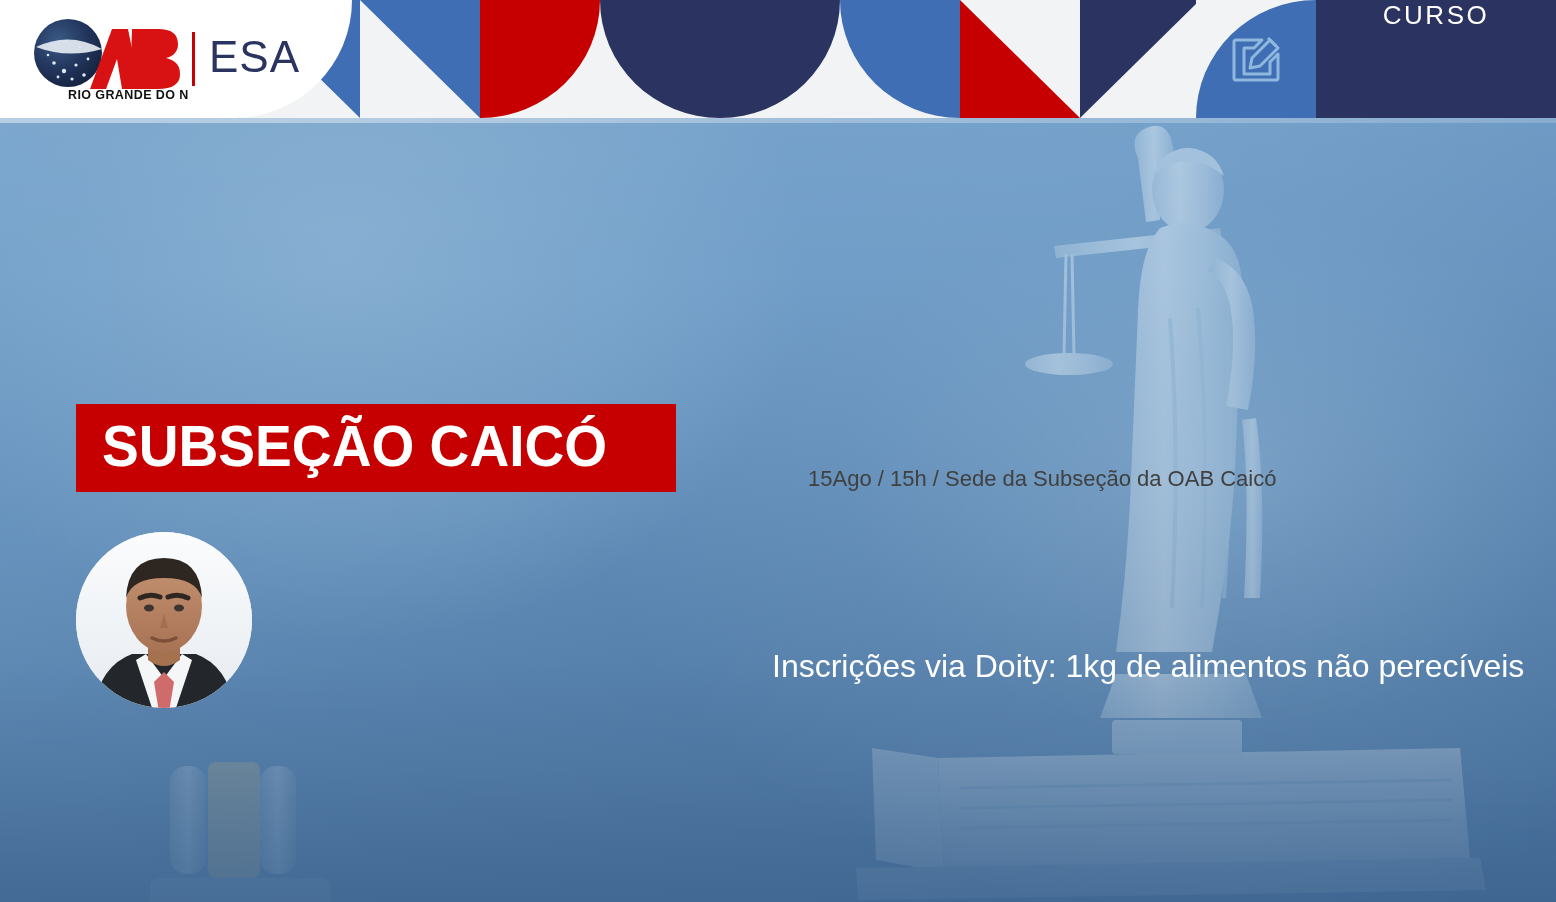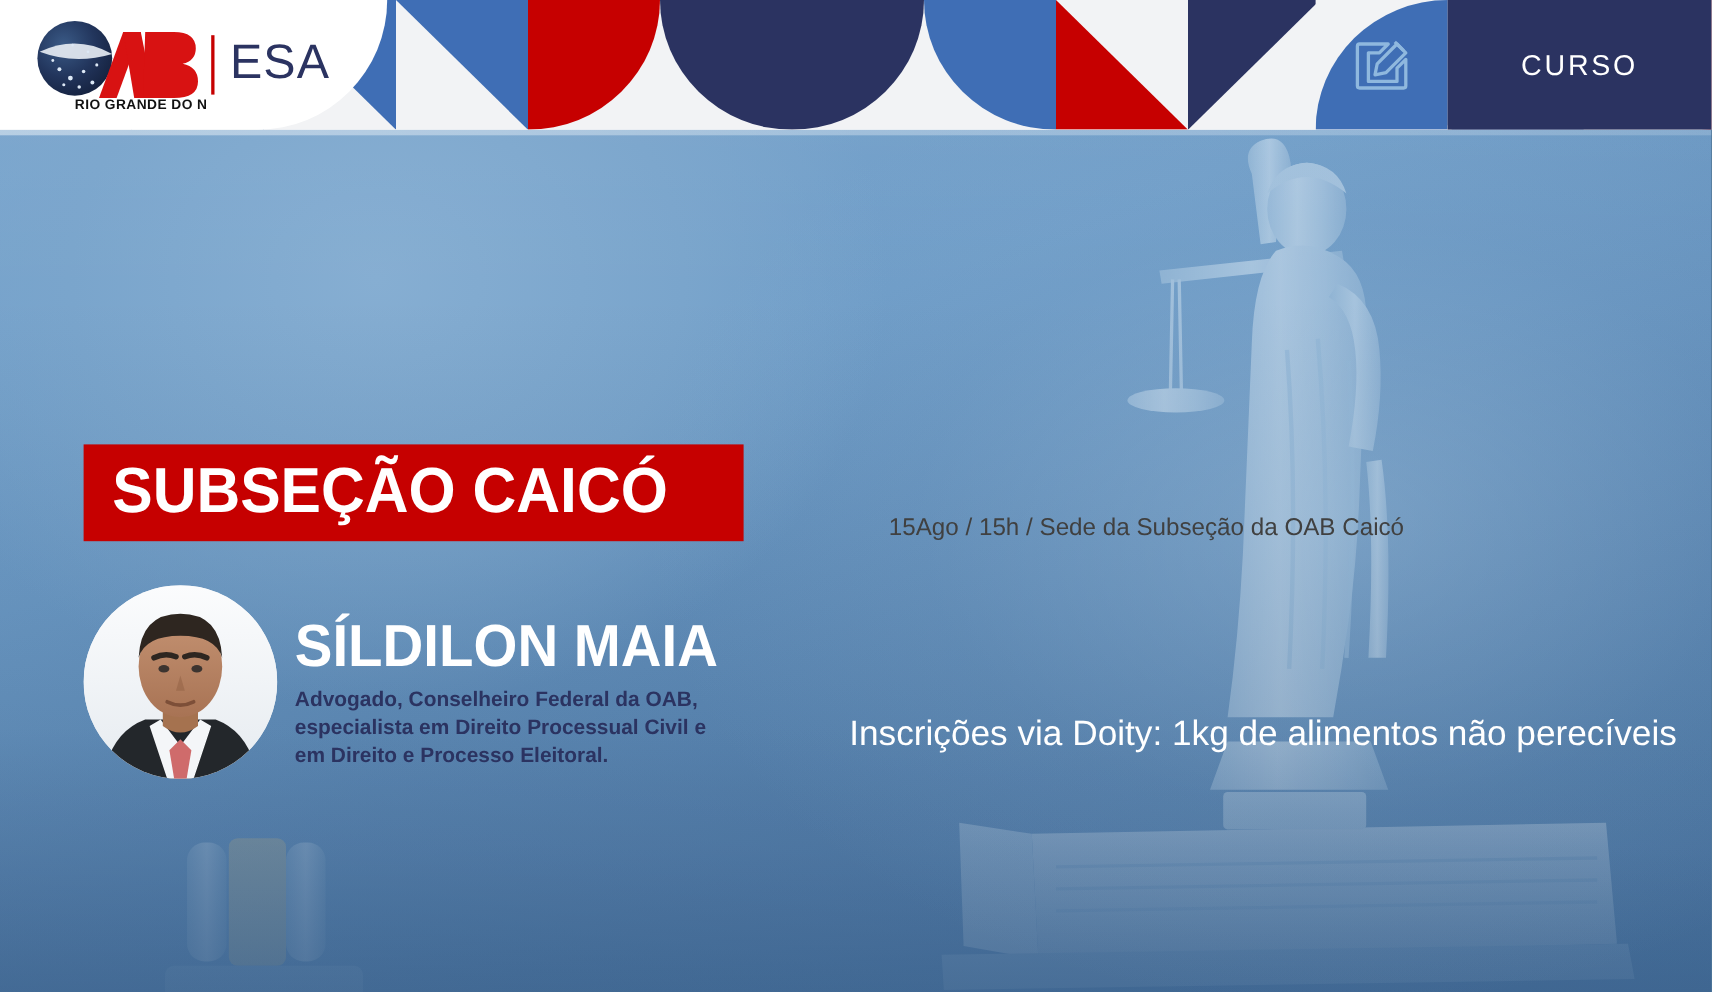--- a/index.html
+++ b/index.html
@@ -134,21 +134,20 @@
 
   
   .curso-block {
     position: absolute;
     top: 0;
     right: 0;
     width: 240px;
     height: 118px;
     background: #2b3361;
     display: flex;
-    align-items: center;
     justify-content: center;
     z-index: 3;
   }
   .curso-label {
     color: #ffffff;
     font-size: 26px;
     letter-spacing: 2.5px;
     font-weight: 400;
   }
   .edit-tile {
@@ -502,24 +501,18 @@
 
         <path d="M64 66 q10 -5 20 -1 M92 65 q10 -4 20 1" stroke="#2e2620" stroke-width="5" fill="none" stroke-linecap="round"></path>
 
         <ellipse cx="73" cy="76" rx="5" ry="3.4" fill="#3c3430"></ellipse>
         <ellipse cx="103" cy="76" rx="5" ry="3.4" fill="#3c3430"></ellipse>
 
         <path d="M88 82 l-4 14 l8 0 z" fill="#946245" opacity="0.55"></path>
         <path d="M76 106 q12 6 24 0" stroke="#7d4f38" stroke-width="3.4" fill="none" stroke-linecap="round"></path>
       </svg>
     </div>
-    <div class="speaker-info">
-      <div class="speaker-name">SÍLDILON MAIA</div>
-      <div class="speaker-credentials">Advogado, Conselheiro Federal da OAB,
-especialista em Direito Processual Civil e
-em Direito e Processo Eleitoral.</div>
-    </div>
   </div>
 
   <div class="event-when">15Ago / 15h / Sede da Subseção da OAB Caicó</div>
   <div class="event-signup">Inscrições via Doity: 1kg de alimentos não perecíveis</div>
 
 </div>
 
 </body></html>

